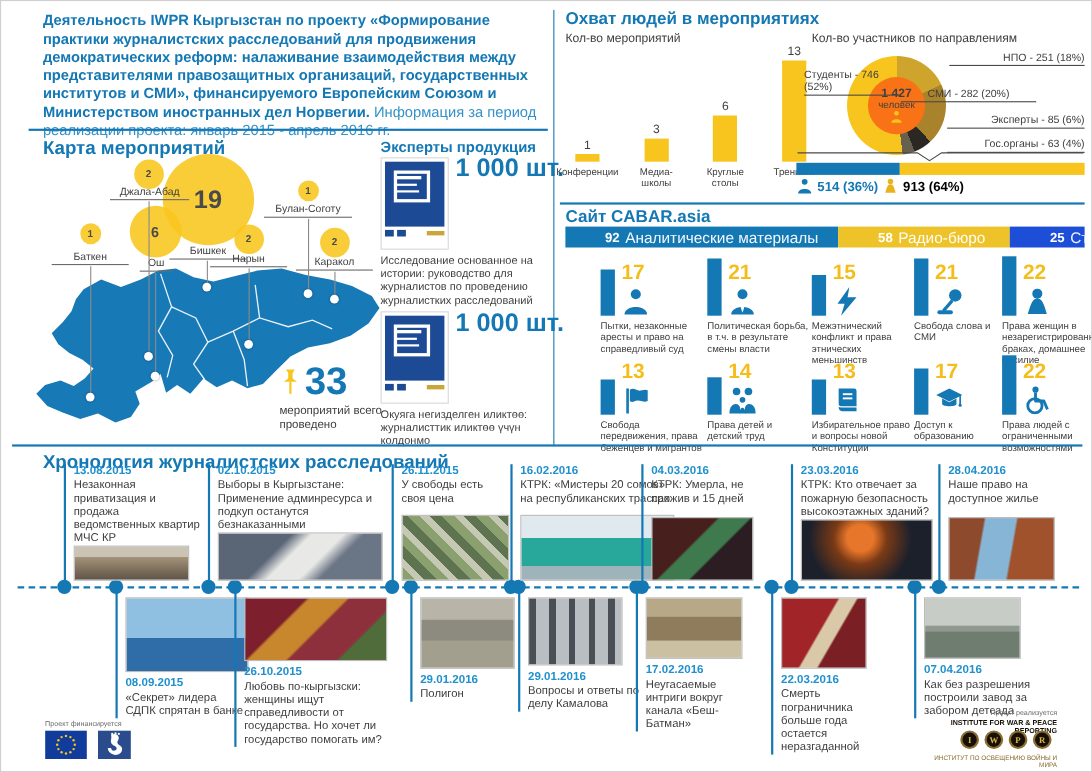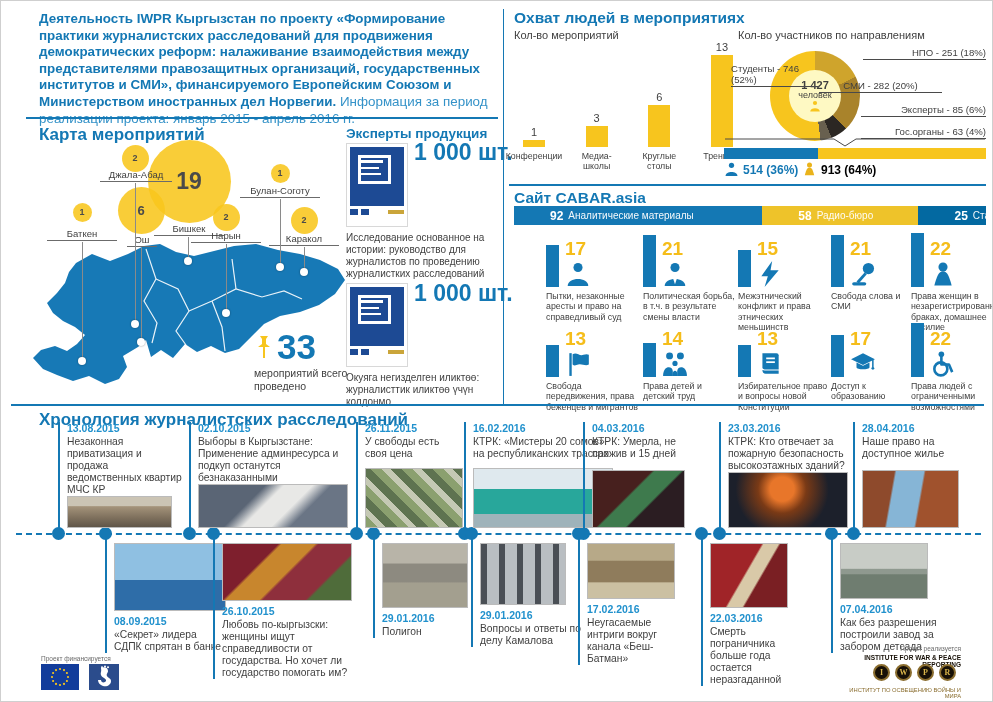--- a/index.html
+++ b/index.html
@@ -35,32 +35,32 @@
   .qty{font-size:23px;font-weight:bold;color:#1478b4;}
   .desc{font-size:10px;line-height:1.2;color:#3f3f3f;}
   
   #events-chart{left:508px;top:44px;width:238px;height:128px;display:flex;align-items:flex-end;justify-content:space-between;padding:0 2px;}
   .evt-slot{width:46px;display:flex;flex-direction:column;align-items:center;justify-content:flex-end;}
   .evt-num{font-size:11px;color:#3f3f3f;margin-bottom:2px;}
   .evt-bar{width:22px;background:#f7c51e;}
   .evt-cat{font-size:8.8px;text-align:center;margin-top:4px;height:22px;line-height:1.15;color:#3f3f3f;}
   
   #donut{left:769px;top:50px;width:90px;height:90px;border-radius:50%;}
-  #donut-hole{left:788px;top:69px;width:52px;height:52px;border-radius:50%;background:#fef9c3;
+  #donut-hole{left:788px;top:69px;width:52px;height:52px;border-radius:50%;background:#f97316;
               display:flex;flex-direction:column;align-items:center;justify-content:center;line-height:1.05;}
   .legend{position:absolute;font-size:9.6px;color:#3f3f3f;border-bottom:1px solid #4a4a4a;padding-bottom:1px;}
   
   #gender-bar{left:723px;top:147px;width:262px;height:11px;display:flex;}
   #gender-bar div{height:100%;}
   .glabel{position:absolute;font-size:12px;font-weight:bold;}
   
   #cabar-bar{left:513px;top:205px;width:472px;height:19px;display:flex;}
   #cabar-bar .seg{display:flex;align-items:center;color:#fff;overflow:hidden;white-space:nowrap;padding-left:28px;}
   #cabar-bar .seg b{font-size:12px;margin:0 5px 0 8px;}
-  #cabar-bar .seg span{font-size:10px;opacity:.95;}
+  #cabar-bar .seg span{font-size:14px;opacity:.95;}
   .topic{position:absolute;margin-left:32px;}
   .topic .trow{display:flex;align-items:flex-end;gap:6px;height:56px;}
   .topic .tbar{width:13px;background:#1478b4;}
   .topic .tcol{display:flex;flex-direction:column;align-items:flex-start;justify-content:flex-end;height:56px;}
   .topic .tnum{font-size:19px;font-weight:bold;color:#f5bd1a;line-height:1;}
   .topic .ticon{width:26px;height:26px;margin-top:3px;}
   .topic .tcap{font-size:8.8px;line-height:1.18;margin-top:4px;color:#3f3f3f;}
   .icon-svg{fill:#1478b4;stroke:none;}
   
   #tl-axis{left:15px;top:532px;width:965px;border-top:2px dashed #1478b4;}
@@ -262,21 +262,21 @@
   <h2 class="abs sec-title" style="left:513px;top:188px;font-size:15.5px;">Сайт CABAR.asia</h2>
   <div class="abs" id="cabar-bar">
     <div class="seg" style="width: 52.6%; background: rgb(20, 120, 180);">
         <b>92</b>
         <span>Аналитические материалы</span>
       </div>
     <div class="seg" style="width: 33.1%; background: rgb(238, 195, 42);">
         <b>58</b>
         <span>Радио-бюро</span>
       </div>
-    <div class="seg" style="width: 14.3%; background: #0369a1;">
+    <div class="seg" style="width: 14.3%; background: #1d4ed8;">
         <b>25</b>
         <span>Статьи IWPR</span>
       </div>
   </div>
 
   <div class="topic" style="left:513px;top:230px;width:93px;">
     <div class="trow">
         <div class="tbar" style="height: 42px;"></div>
       <div class="tcol">
           <div class="tnum">17</div>

